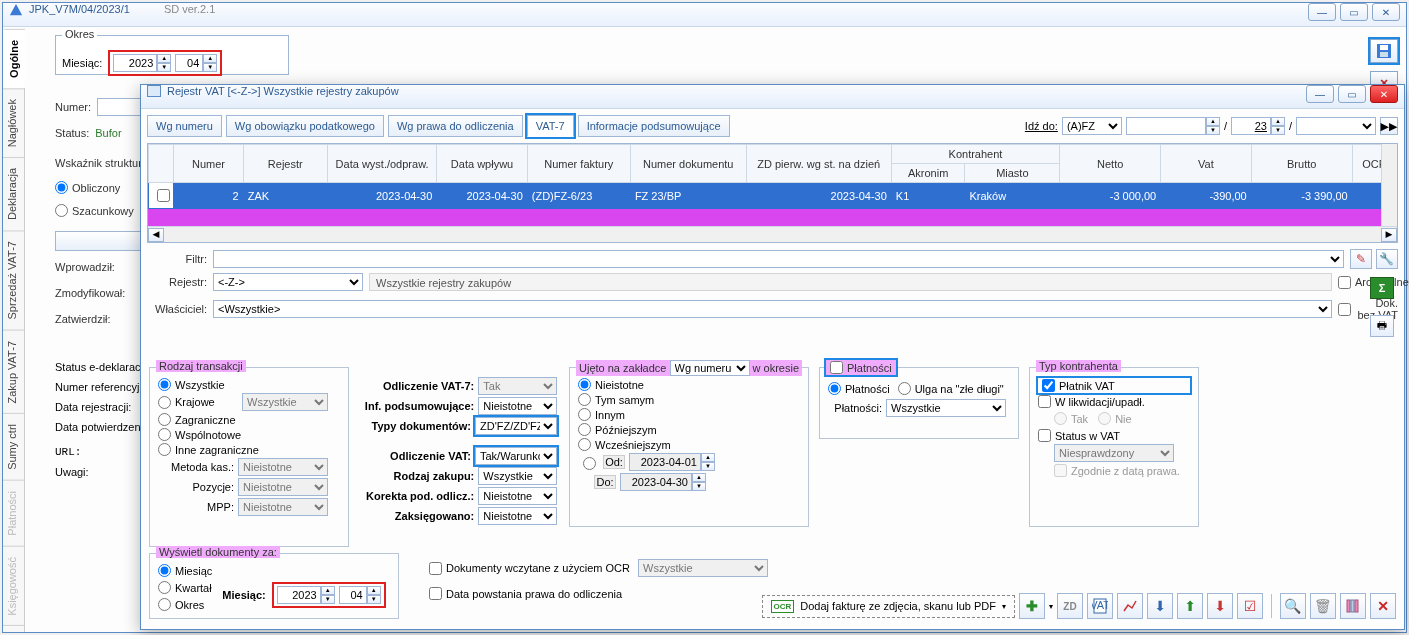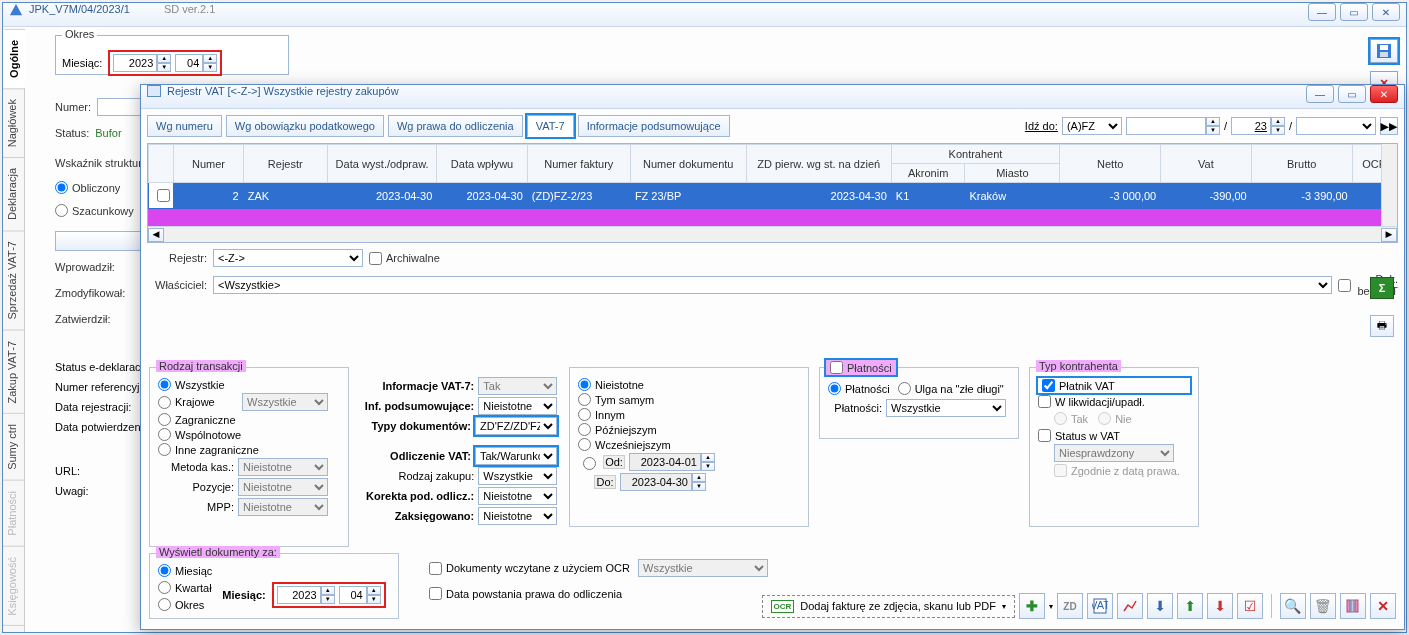--- a/index.html
+++ b/index.html
@@ -192,21 +192,21 @@
         <div class="row">
             <span>Zatwierdził:</span>
           </div>
       </div>
 
       <div class="status-list">
         <span>Status e-deklaracji</span>
         <span>Numer referencyjny</span>
         <span>Data rejestracji:</span>
         <span>Data potwierdzenia</span>
-        <span style="margin-top:24px;">URL:</span>
+        <span style="margin-top:5px;font-family:Liberation Mono, monospace;">URL:</span>
         <span>Uwagi:</span>
       </div>
 
       <div class="back-right-icons">
         <div class="ic-sq blue-hl">
             <svg width="16" height="16" viewBox="0 0 16 16">
               <rect x="1" y="1" width="14" height="14" fill="#3a7bd5"></rect>
               <rect x="4" y="2" width="8" height="5" fill="#fff"></rect>
               <rect x="4" y="9" width="8" height="5" fill="#cde"></rect>
             </svg>
@@ -298,21 +298,21 @@
             <th>Miasto</th>
           </tr>
         </thead>
         <tbody>
           <tr class="sel">
             <td class="chkcell" style="background:#fff;"><input type="checkbox" style=""></td>
             <td class="txt-r">2</td>
             <td class="txt-l">ZAK</td>
             <td class="txt-r">2023-04-30</td>
             <td class="txt-r">2023-04-30</td>
-            <td class="txt-l">(ZD)FZ-2/23</td>
+            <td class="txt-l">(ZD)FZ-6/23</td>
             <td class="txt-l">FZ 23/BP</td>
             <td class="txt-r">2023-04-30</td>
             <td class="txt-l">K1</td>
             <td class="txt-l">Kraków</td>
             <td class="txt-r">-3 000,00</td>
             <td class="txt-r">-390,00</td>
             <td class="txt-r">-3 390,00</td>
             <td></td>
           </tr>
         </tbody>
@@ -320,22 +320,31 @@
       <div class="grid-vscroll"></div>
       <div class="grid-scroll">
         <div class="sa">◀</div>
         <div class="track"></div>
         <div class="sa">▶</div>
       </div>
     </div>
 
     <div class="filter-rows">
       <div class="frow">
+        <label>Filtr:</label>
+        <select class="long"><option></option></select>
+        <div class="fr-icons">
+          <div class="mini-ic" style="color:#c33;">✎</div>
+          <div class="mini-ic" style="color:#c93;">🔧</div>
+        </div>
+      </div>
+      <div class="frow">
         <label>Rejestr:</label>
         <select class="short"><option>&lt;-Z-&gt;</option></select>
+        <span class="ro">Wszystkie rejestry zakupów</span>
         <label class="chk">
             <input type="checkbox" style="">
             <span>Archiwalne</span>
           </label>
       </div>
       <div class="frow">
         <label>Właściciel:</label>
         <select class="long"><option>&lt;Wszystkie&gt;</option></select>
         <label class="chk">
             <input type="checkbox" style="">
@@ -382,51 +391,52 @@
             <select class="sel dis" style="width:90px;"><option>Nieistotne</option></select>
           </div>
         <div class="kv">
             <label>MPP:</label>
             <select class="sel dis" style="width:90px;"><option>Nieistotne</option></select>
           </div>
       </div>
 
       <div class="group grp-dekl">
         <div class="kv">
-            <label style="font-weight:bold;">Informacje VAT-7:</label>
+            <label style="font-weight:bold;">Odliczenie VAT-7:</label>
             <select class="sel dis" style="width:82px;"><option>Tak</option></select>
           </div>
         <div class="kv">
             <label style="font-weight:bold;">Inf. podsumowujące:</label>
             <select class="sel" style="width:82px;"><option>Nieistotne</option></select>
           </div>
         <div class="kv">
             <label style="font-weight:bold;">Typy dokumentów:</label>
             <select class="sel blue-hl" style="width:82px;"><option>ZD'FZ/ZD'FZK</option></select>
           </div>
         <div style="height:8px;"></div>
         <div class="kv">
             <label style="font-weight:bold;">Odliczenie VAT:</label>
             <select class="sel blue-hl" style="width:82px;"><option>Tak/Warunkowo</option></select>
           </div>
         <div class="kv">
-            <label style="font-weight:normal;">Rodzaj zakupu:</label>
+            <label style="font-weight:bold;">Rodzaj zakupu:</label>
             <select class="sel" style="width:82px;"><option>Wszystkie</option></select>
           </div>
         <div class="kv">
             <label style="font-weight:bold;">Korekta pod. odlicz.:</label>
             <select class="sel" style="width:82px;"><option>Nieistotne</option></select>
           </div>
         <div class="kv">
             <label style="font-weight:bold;">Zaksięgowano:</label>
             <select class="sel" style="width:82px;"><option>Nieistotne</option></select>
           </div>
       </div>
 
       <div class="group grp-ujeto">
+        <span class="gl"><span>Ujęto na zakładce</span> <select class="sel" style="width:80px;height:16px;"><option>Wg numeru</option></select> <span>w okresie</span></span>
         <label class="rad">
             <input type="radio" name="uj" checked="" style="">
             <span>Nieistotne</span>
           </label>
         <label class="rad">
             <input type="radio" name="uj" style="">
             <span>Tym samym</span>
           </label>
         <label class="rad">
             <input type="radio" name="uj" style="">

